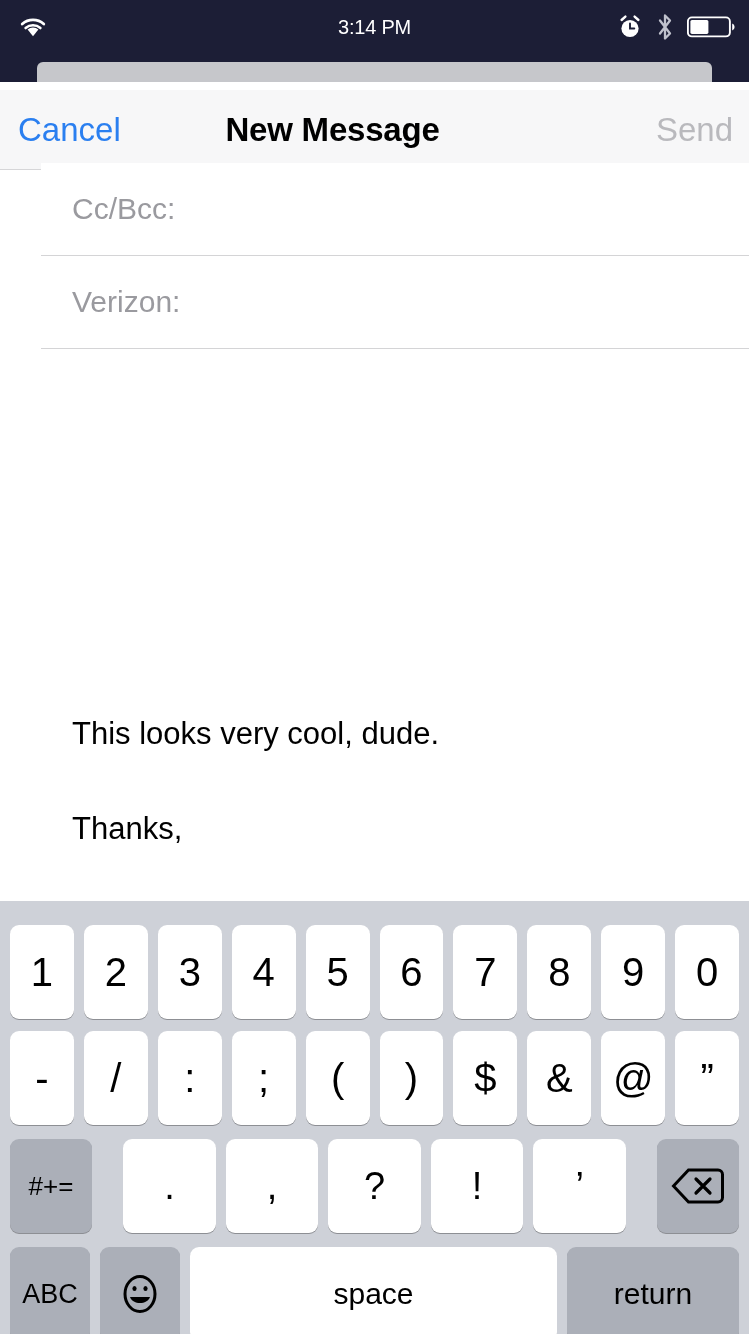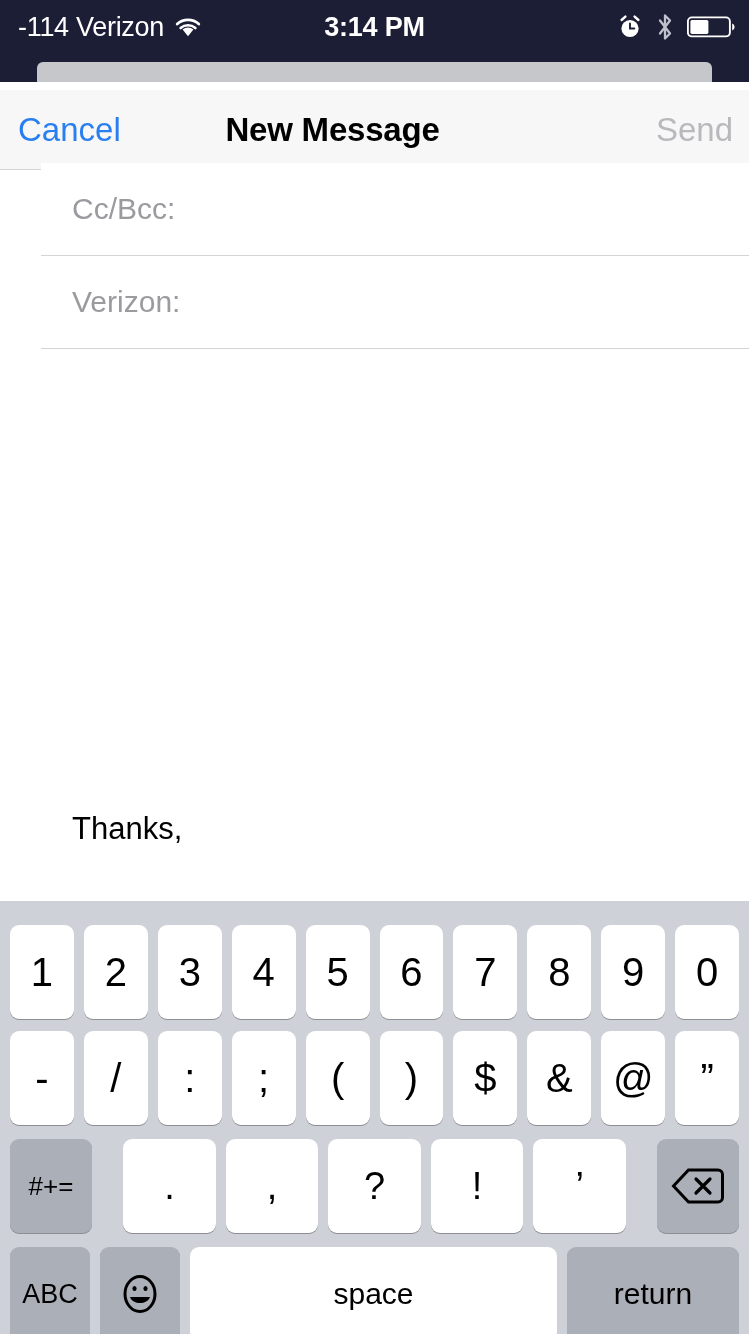--- a/index.html
+++ b/index.html
@@ -24,21 +24,21 @@
   }
   #status-left {
     position: absolute; left: 18px; top: 7px;
     display: flex; align-items: center; gap: 9px;
     height: 40px;
   }
   #carrier-text { font-size: 27px; letter-spacing: -0.3px; color:#fff; }
   #status-center {
     position: absolute; left: 0; top: 7px; width: 749px;
     text-align: center; height: 40px; line-height: 40px;
-    font-size: 27px; font-weight: bold; letter-spacing: -0.2px; color:#fff;
+    font-size: 20px; font-weight: normal; letter-spacing: -0.2px; color:#fff;
   }
   #status-right {
     position: absolute; right: 12px; top: 7px;
     display: flex; align-items: center; gap: 13px; height: 40px;
   }
   .sb-icon { display:block; }
 
   
   #sheet-edge {
     position: absolute; left: 37px; top: 62px;
@@ -147,21 +147,20 @@
   #key-space { flex: 1; margin: 0 5px; font-size: 30px; }
   #key-return { width: 172px; margin: 0 5px; font-size: 30px; }
 </style>
 </head>
 <body>
 
 <div id="screen">
 
   <div id="status-bar">
     <div id="status-left">
-      <span id="carrier-text">-114 Verizon</span>
       <span>
         <svg class="sb-icon" width="30" height="24" viewBox="0 0 30 24">
           <path d="M15 21.2 L9.6 14.4 A8.6 8.6 0 0 1 20.4 14.4 Z" fill="#ffffff"></path>
           <path d="M4.2 9.0 A16.4 16.4 0 0 1 25.8 9.0" stroke="#ffffff" stroke-width="2.8" fill="none" stroke-linecap="round"></path>
           <path d="M7.6 13.0 A11.4 11.4 0 0 1 22.4 13.0" stroke="#ffffff" stroke-width="2.6" fill="none" stroke-linecap="round"></path>
         </svg>
       </span>
     </div>
 
     <div id="status-center">3:14 PM</div>
@@ -202,20 +201,21 @@
 
     <div class="field-row">
       <span class="field-label">Cc/Bcc:</span>
     </div>
 
     <div class="field-row">
       <span class="field-label">Verizon:</span>
     </div>
 
     <div id="body-area">
+      <div class="body-line" id="body-line-1">This looks very cool, dude.</div>
       <div class="body-line" id="body-line-2">Thanks,</div>
 
       <div id="signature-wrap">
         <svg width="749" height="738" viewBox="0 0 749 738">
           <g fill="none" stroke="#3c3c46" stroke-linecap="round" stroke-linejoin="round">
 
             <path d="M2 767
                      C 30 742, 78 706, 124 684
                      C 166 664, 214 650, 253 643
                      C 280 638, 297 641, 296 652

